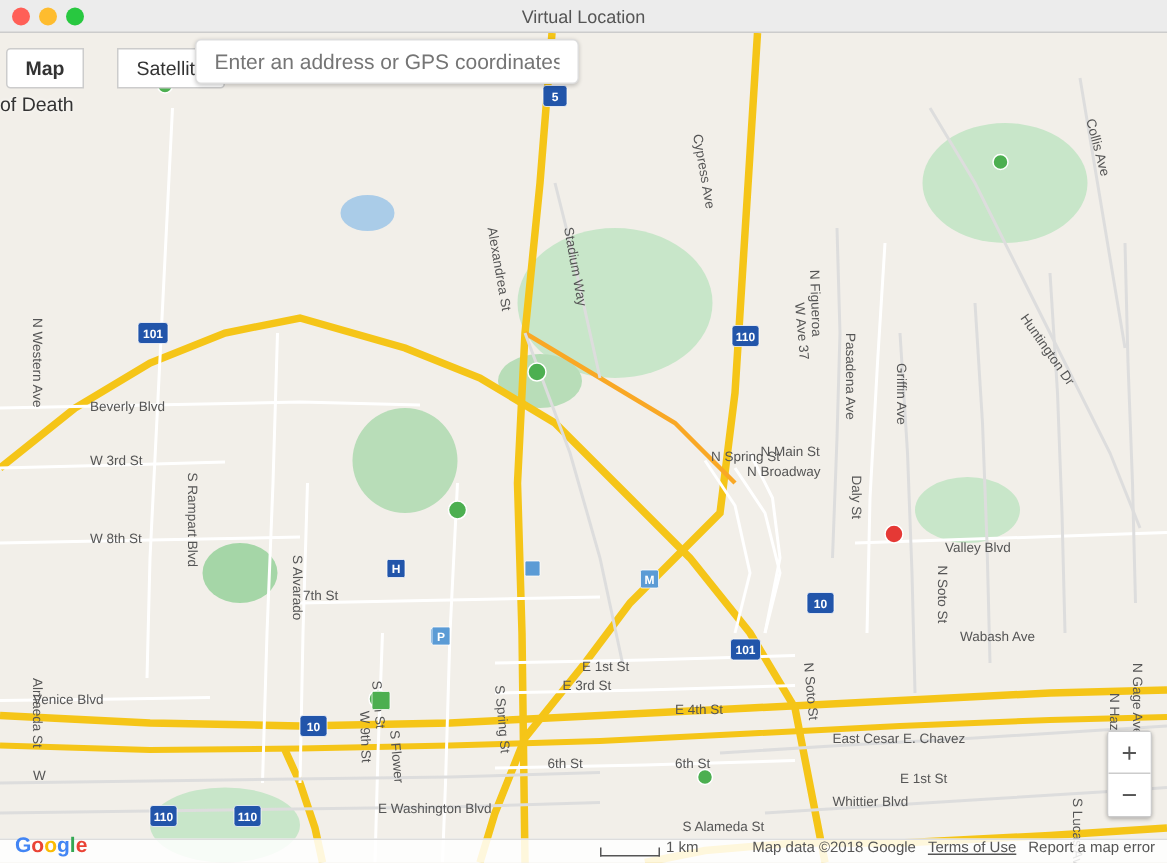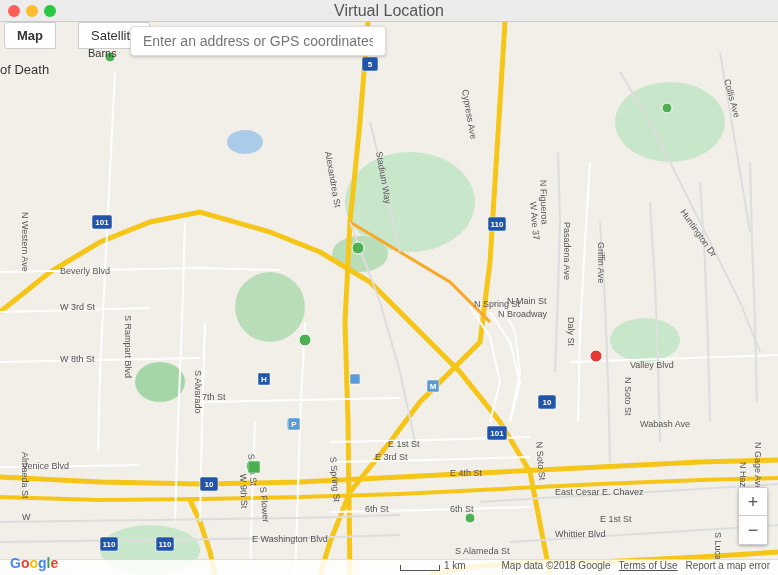--- a/index.html
+++ b/index.html
@@ -26,21 +26,21 @@
     .title-btn {
       width: 12px; height: 12px;
       border-radius: 50%;
       border: none;
       cursor: pointer;
     }
     .title-btn.close { background: #ff5f57; }
     .title-btn.minimize { background: #febc2e; }
     .title-btn.maximize { background: #28c840; }
     .title-text {
-      font-size: 16px;
+      font-size: 12px;
       color: #555;
     }
 
     
     .map-container {
       position: absolute;
       top: 22px; left: 0; right: 0; bottom: 0;
       overflow: hidden;
     }
 
@@ -429,21 +429,21 @@
 
     <rect x="248" y="439" width="12" height="12" rx="1" fill="#4caf50" stroke="white" stroke-width="0.5"></rect>
 
     <text x="88" y="35" font-size="11" fill="#333" font-weight="500">Barns</text>
   </svg>
 
   
   <div class="of-death">of Death</div>
 
   
-  <div class="map-tabs" style="top:0; left:4px;">
+  <div class="map-tabs" style="top:10px; left:4px;">
     <button class="map-tab active">Map</button>
     <button class="map-tab">Satellite</button>
   </div>
 
   
   <div class="search-bar">
     <input class="search-input" type="text" placeholder="Enter an address or GPS coordinates" style="">
   </div>
 
   

